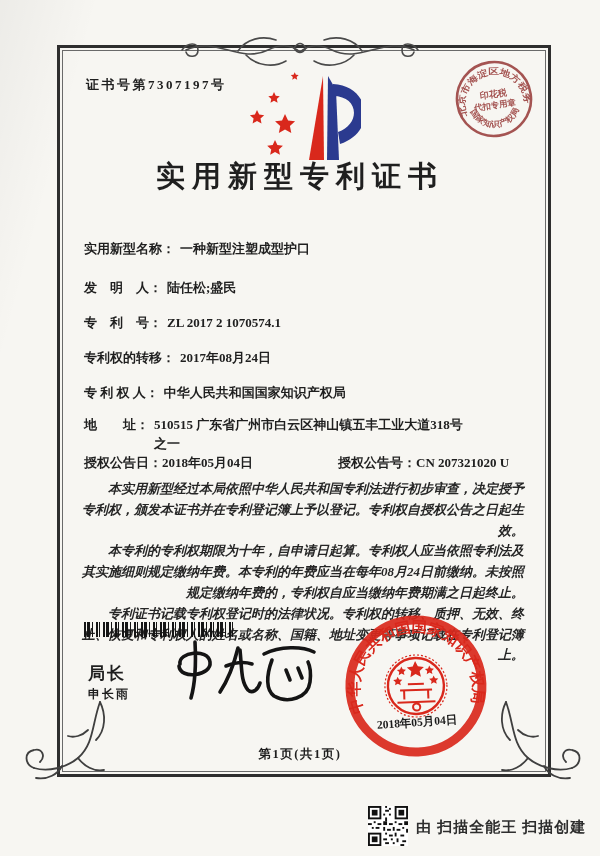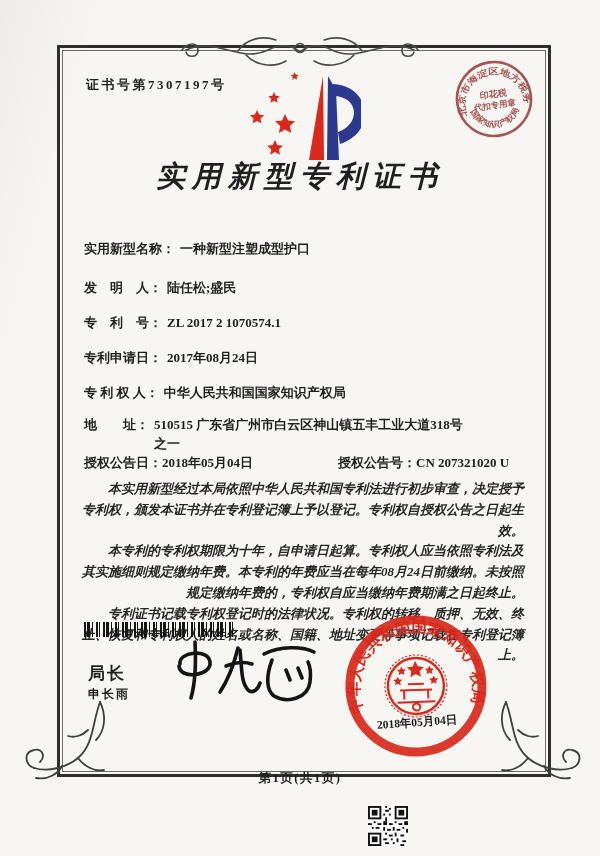--- a/index.html
+++ b/index.html
@@ -24,21 +24,21 @@
   .orn-bl{left:20px;top:696px;}
   .orn-br{left:498px;top:696px;transform:scaleX(-1);}
   
   .cert-no{position:absolute;left:86px;top:76px;font-size:13px;font-weight:700;letter-spacing:2.5px;}
   
   .logo{position:absolute;left:243px;top:70px;}
   
   .tax-stamp{position:absolute;left:453px;top:58px;transform:rotate(-8deg);opacity:.9;}
   
   .title{position:absolute;left:0;top:157px;width:600px;text-align:center;
-    font-size:29px;font-weight:700;letter-spacing:7px;font-style:italic;}
+    font-size:29px;font-weight:700;letter-spacing:7px;}
   
   .field-row{position:absolute;left:84px;width:400px;display:flex;
     font-size:13px;font-weight:700;line-height:1.45;}
   .flabel{flex:0 0 auto;white-space:pre;}
   .fvalue{margin-left:5px;width:320px;}
   .row1{top:240px}.row2{top:279px}.row3{top:314px}.row4{top:349px}
   .row5{top:384px}.row6{top:416px}
   .row7{top:454px;width:450px;}
   .row7 .pair2{position:absolute;left:254px;display:flex;}
   
@@ -54,21 +54,21 @@
       #151515 12px 14px,transparent 14px 15px,
       #151515 15px 16px,transparent 16px 19px);}
   
   .director-label{position:absolute;left:88px;top:662px;font-size:17px;font-weight:700;letter-spacing:2px;text-align:right;}
   .director-name{position:absolute;left:88px;top:686px;font-size:12px;font-weight:700;letter-spacing:2px;}
   .signature{position:absolute;left:168px;top:636px;}
   
   .seal{position:absolute;left:342px;top:614px;transform:rotate(-2deg);}
   
   .footer-page{position:absolute;left:0;top:746px;width:600px;text-align:center;
-    font-size:12.5px;font-weight:700;letter-spacing:1.5px;margin-top:24px;}
+    font-size:12.5px;font-weight:700;letter-spacing:1.5px;}
   
   .qr{position:absolute;left:368px;top:806px;}
   .scan-text{position:absolute;left:416px;top:818px;font-size:15px;font-weight:700;
     color:#2e2e2e;letter-spacing:1px;font-family:"Liberation Sans","DejaVu Sans",sans-serif;}
 </style>
 </head>
 <body>
 
 <div class="sheet">
 
@@ -152,21 +152,21 @@
   </div>
   <div class="field-row row1">
     <span class="flabel">实用新型名称：</span>
     <span class="fvalue">一种新型注塑成型护口</span>
   </div>
   <div class="field-row row3">
     <span class="flabel">专　利　号：</span>
     <span class="fvalue">ZL 2017 2 1070574.1</span>
   </div>
   <div class="field-row row4">
-    <span class="flabel">专利申请日：</span>
+    <span class="flabel">专利权的转移：</span>
     <span class="fvalue">2017年08月24日</span>
   </div>
   <div class="field-row row5">
     <span class="flabel">专 利 权 人：</span>
     <span class="fvalue">中华人民共和国国家知识产权局</span>
   </div>
   <div class="field-row row6">
     <span class="flabel">地　　址：</span>
     <span class="fvalue">510515 广东省广州市白云区神山镇五丰工业大道318号之一</span>
   </div>
@@ -279,14 +279,15 @@
       <rect x="17" y="15" width="2" height="1"></rect>
         <rect x="8" y="17" width="2" height="1"></rect>
         <rect x="12" y="17" width="1" height="1"></rect>
       <rect x="15" y="17" width="1" height="2"></rect>
         <rect x="18" y="18" width="2" height="1"></rect>
         <rect x="9" y="19" width="2" height="1"></rect>
       <rect x="13" y="19" width="1" height="1"></rect>
         <rect x="17" y="20" width="2" height="1"></rect>
     </g>
   </svg>
+  <div class="scan-text">由 扫描全能王 扫描创建</div>
 
 </div>
 
 </body></html>

